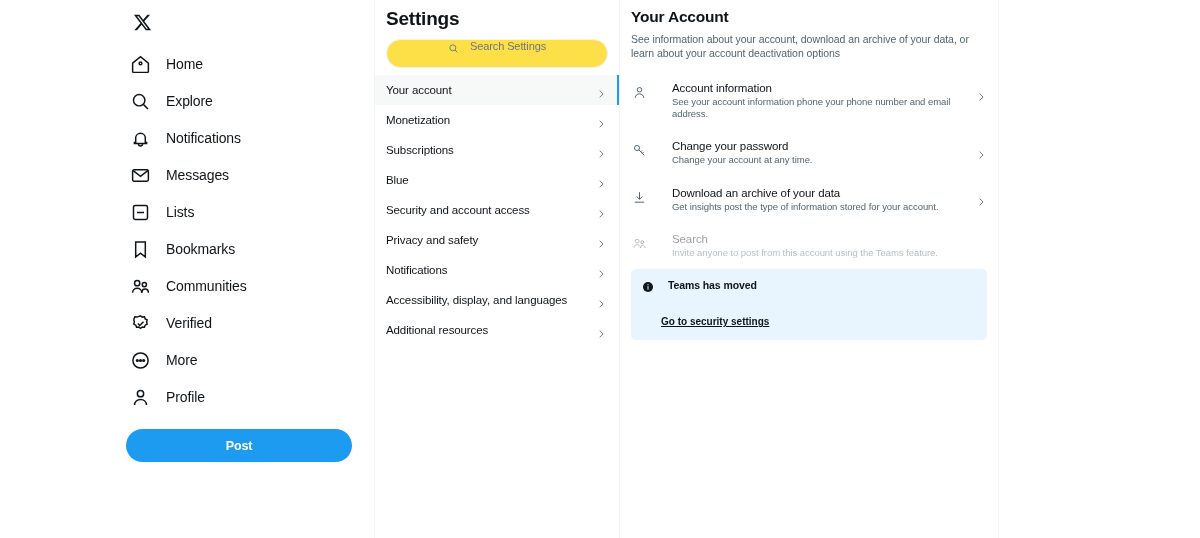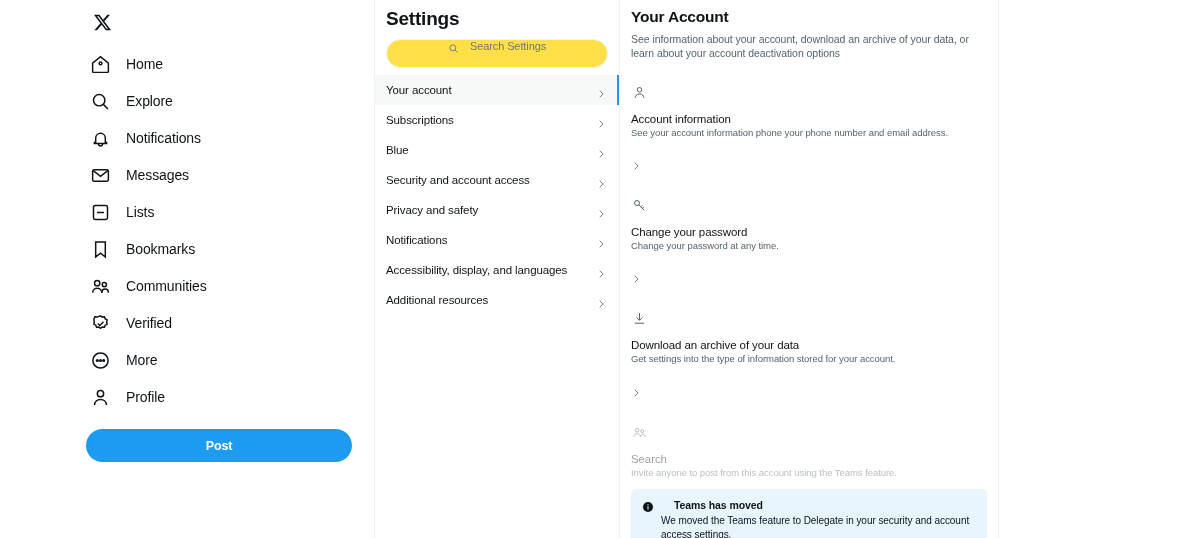--- a/index.html
+++ b/index.html
@@ -8,21 +8,21 @@
     background: #ffffff;
     font-family: "Liberation Sans", "DejaVu Sans", sans-serif;
     color: #0f1419;
     overflow: hidden;
   }
   .app { display: flex; width: 1200px; height: 538px; }
 
   
   .leftnav {
     width: 375px; height: 538px;
-    padding-left: 80px;
+    padding-left: 120px;
     border-right: 1px solid #eff3f4;
     display: flex; flex-direction: column;
     flex: 0 0 375px;
   }
   .logo-wrap {
     width: 36px; height: 36px;
     display: flex; align-items: center; justify-content: center;
     margin: 4px 0 6px 4px;
     border-radius: 50%;
   }
@@ -124,25 +124,24 @@
   .main-desc {
     font-size: 10.5px; color: #536471;
     line-height: 1.32;
     letter-spacing: -0.05px;
     padding-bottom: 11px;
     max-width: 352px;
   }
 
   .opt-row {
     display: flex; align-items: flex-start;
-    gap: 12px;
+    gap: 24px;
     padding: 10px 0 10px 0;
     cursor: pointer;
     min-height: 45px;
-    flex-direction: column;
   }
   .opt-row.disabled { cursor: default; opacity: 0.42; }
   .opt-icon {
     width: 17px; height: 17px; flex: 0 0 17px;
     margin-top: 2px;
     display: flex; align-items: center; justify-content: center;
   }
   .opt-icon svg { width: 15px; height: 15px; stroke: #536471; fill: none; stroke-width: 1.6; }
   .opt-text { flex: 1; min-width: 0; }
   .opt-title {
@@ -158,21 +157,21 @@
   .opt-chev { width: 11px; flex: 0 0 11px; margin-top: 6px; }
   .opt-chev svg { width: 10px; height: 10px; stroke: #536471; fill: none; stroke-width: 2; }
 
   
   .alert {
     background: #e8f5fe;
     border-radius: 5px;
     padding: 10px 11px 11px 11px;
     margin: 0 0 7px 0;
   }
-  .alert-head { display: flex; align-items: center; gap: 20px; margin-bottom: 3px; }
+  .alert-head { display: flex; align-items: center; gap: 14px; margin-bottom: 20px; }
   .alert-icon { width: 12px; height: 12px; flex: 0 0 12px; }
   .alert-icon svg { width: 12px; height: 12px; fill: #0f1419; }
   .alert-title { font-size: 10.5px; font-weight: bold; color: #0f1419; letter-spacing: -0.1px; }
   .alert-body {
     font-size: 10px; color: #0f1419;
     line-height: 1.38; letter-spacing: -0.05px;
     padding-left: 19px;
     margin-bottom: 8px;
   }
   .alert-link {
@@ -320,20 +319,26 @@
       </div>
     </div>
 
     <div class="set-item active">
       <span class="set-label" style="display: block;">Your account</span>
       <span class="chev"><svg viewBox="0 0 24 24">
             <path d="M9 4l8 8-8 8"></path>
           </svg></span>
     </div>
     <div class="set-item">
+      <span class="set-label" style="display: block;">Monetization</span>
+      <span class="chev"><svg viewBox="0 0 24 24">
+            <path d="M9 4l8 8-8 8"></path>
+          </svg></span>
+    </div>
+    <div class="set-item">
       <span class="set-label" style="display: block;">Subscriptions</span>
       <span class="chev"><svg viewBox="0 0 24 24">
             <path d="M9 4l8 8-8 8"></path>
           </svg></span>
     </div>
     <div class="set-item">
       <span class="set-label" style="display: block;">Blue</span>
       <span class="chev"><svg viewBox="0 0 24 24">
             <path d="M9 4l8 8-8 8"></path>
           </svg></span>
@@ -392,38 +397,38 @@
 
     <div class="opt-row">
       <span class="opt-icon">
         <svg viewBox="0 0 24 24">
             <circle cx="8" cy="8" r="4"></circle>
             <path d="M11 11l8.5 8.5M16.5 16.5l2-2M14 14l2-2"></path>
           </svg>
       </span>
       <span class="opt-text">
         <span class="opt-title" style="display: block;">Change your password</span>
-        <span class="opt-sub" style="display: block;">Change your password at any time.</span>
+        <span class="opt-sub" style="display: block;">Change your account at any time.</span>
       </span>
       <span class="opt-chev"><svg viewBox="0 0 24 24">
             <path d="M9 4l8 8-8 8"></path>
           </svg></span>
     </div>
 
     <div class="opt-row">
       <span class="opt-icon">
         <svg viewBox="0 0 24 24">
             <path d="M12 3.5v11"></path>
             <path d="M7.5 10.5L12 15l4.5-4.5"></path>
             <path d="M4.5 19.5h15"></path>
           </svg>
       </span>
       <span class="opt-text">
         <span class="opt-title" style="display: block;">Download an archive of your data</span>
-        <span class="opt-sub" style="display: block;">Get settings into the type of information stored for your account.</span>
+        <span class="opt-sub" style="display: block;">Get insights post the type of information stored for your account.</span>
       </span>
       <span class="opt-chev"><svg viewBox="0 0 24 24">
             <path d="M9 4l8 8-8 8"></path>
           </svg></span>
     </div>
 
     <div class="opt-row disabled">
       <span class="opt-icon">
         <svg viewBox="0 0 24 24">
             <circle cx="8.2" cy="8.2" r="3"></circle>
@@ -442,20 +447,19 @@
       <div class="alert-head">
         <span class="alert-icon">
           <svg viewBox="0 0 24 24">
               <circle cx="12" cy="12" r="10"></circle>
               <rect x="11" y="10.2" width="2" height="7" fill="#e8f5fe"></rect>
               <circle cx="12" cy="7.3" r="1.2" fill="#e8f5fe"></circle>
             </svg>
         </span>
         <span class="alert-title" style="display: block;">Teams has moved</span>
       </div>
-      <div class="alert-body" style="display: block;">We moved the Teams feature to Delegate in your security and account access settings.</div>
       <a class="alert-link">Go to security settings</a>
     </div>
 
   </section>
 
   <div class="rightedge"></div>
 </div>
 
 </body></html>

